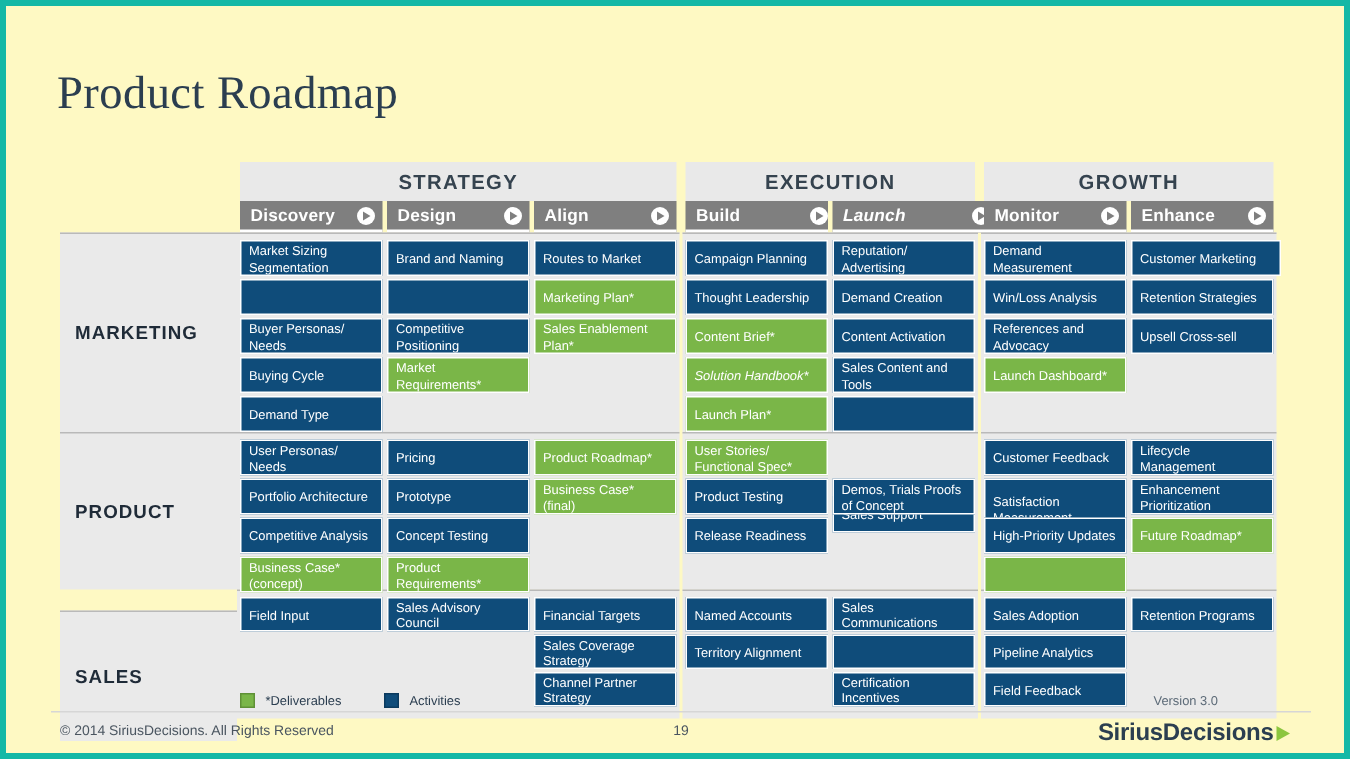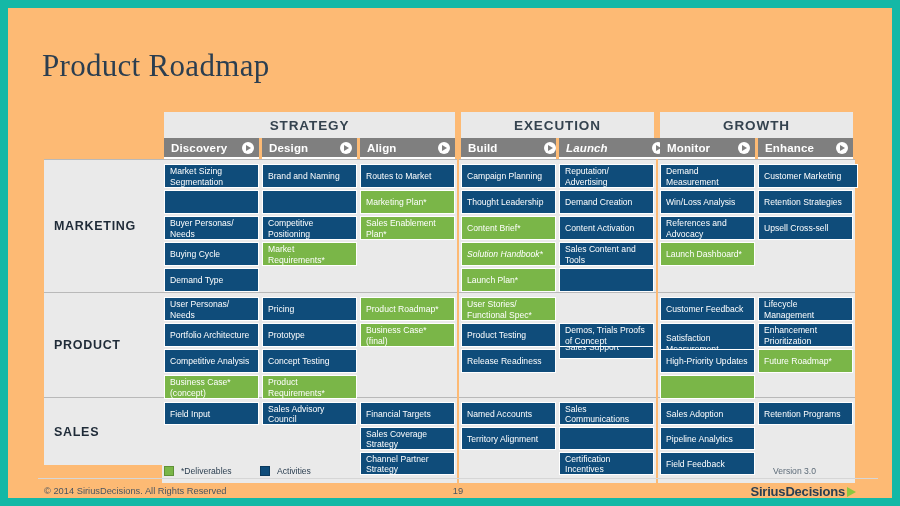--- a/index.html
+++ b/index.html
@@ -4,22 +4,22 @@
 <style>
   * { box-sizing: border-box; margin: 0; padding: 0; }
   html, body {
     width: 900px; height: 506px;
     font-family: "Liberation Sans", sans-serif;
     background: #ffffff;
   }
   #slide {
     position: relative;
     width: 900px; height: 506px;
-    background: #fdba74;
-    border: 8px solid #14b8a6;
+    background: #fef9c3;
+    border: 4px solid #14b8a6;
     overflow: hidden;
   }
   
   .title {
     position: absolute;
     left: 34px; top: 40px;
     font-family: "Liberation Serif", serif;
     font-size: 31px;
     color: #2b3e50;
     letter-spacing: 0.3px;
@@ -125,21 +125,21 @@
     font-size: 9.3px; color: #4a5560;
   }
   .pagenum {
     position: absolute; left: 0; top: 478px; width: 900px;
     text-align: center;
     font-size: 9.3px; color: #4a5560;
   }
   .logo {
     position: absolute; right: 36px; top: 476px;
     display: flex; align-items: center; gap: 2px;
-    font-size: 13px; font-weight: bold; color: #2b3e50;
+    font-size: 16px; font-weight: bold; color: #2b3e50;
     letter-spacing: -0.2px;
   }
   .logo-arrow {
     width: 0; height: 0;
     border-left: 9px solid #8cc63f;
     border-top: 5px solid transparent;
     border-bottom: 5px solid transparent;
   }
 </style>
 </head>
@@ -192,21 +192,21 @@
       </div>
       <div class="cellpad" style="left: 118px; width: 295px; top: 47px; height: 133px;"></div>
       <div class="cellpad" style="left: 415px; width: 197px; top: 47px; height: 133px;"></div>
       <div class="cellpad" style="left: 614px; width: 197px; top: 47px; height: 133px;"></div>
       <div class="row-label" style="top: 180px; height: 105px;">
         <span>PRODUCT</span>
       </div>
       <div class="cellpad" style="left: 118px; width: 295px; top: 180px; height: 105px;"></div>
       <div class="cellpad" style="left: 415px; width: 197px; top: 180px; height: 105px;"></div>
       <div class="cellpad" style="left: 614px; width: 197px; top: 180px; height: 105px;"></div>
-      <div class="row-label" style="top: 285px; height: 68px;">
+      <div class="row-label" style="top: 299px; height: 87px;">
         <span>SALES</span>
       </div>
       <div class="cellpad" style="left: 118px; width: 295px; top: 285px; height: 86px;"></div>
       <div class="cellpad" style="left: 415px; width: 197px; top: 285px; height: 86px;"></div>
       <div class="cellpad" style="left: 614px; width: 197px; top: 285px; height: 86px;"></div>
       <div class="item activity" style="left: 120px; width: 95px; top: 52px; height: 24px;">Market Sizing Segmentation</div>
       <div class="item activity empty" style="left: 120px; width: 95px; top: 78px; height: 24px;"></div>
       <div class="item activity" style="left: 120px; width: 95px; top: 104px; height: 24px;">Buyer Personas/ Needs</div>
       <div class="item activity" style="left: 120px; width: 95px; top: 130px; height: 24px;">Buying Cycle</div>
       <div class="item activity" style="left: 120px; width: 95px; top: 156px; height: 24px;">Demand Type</div>

